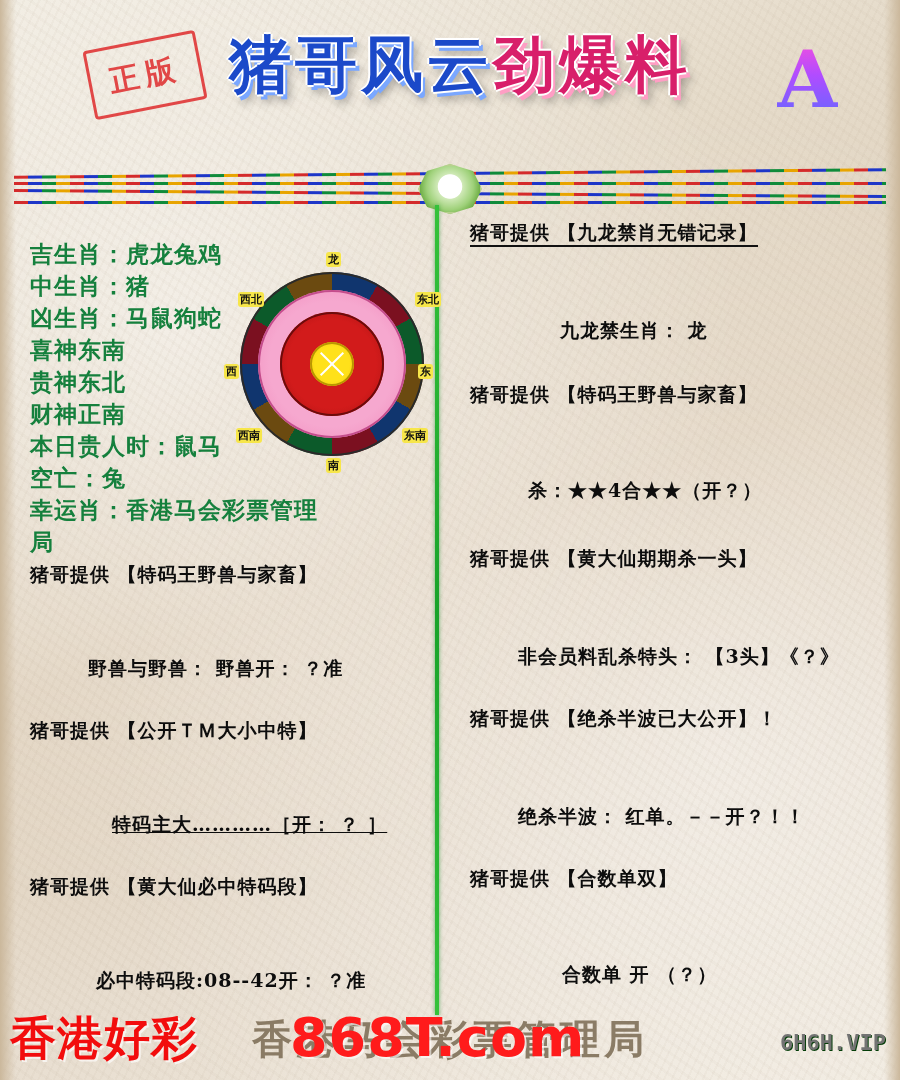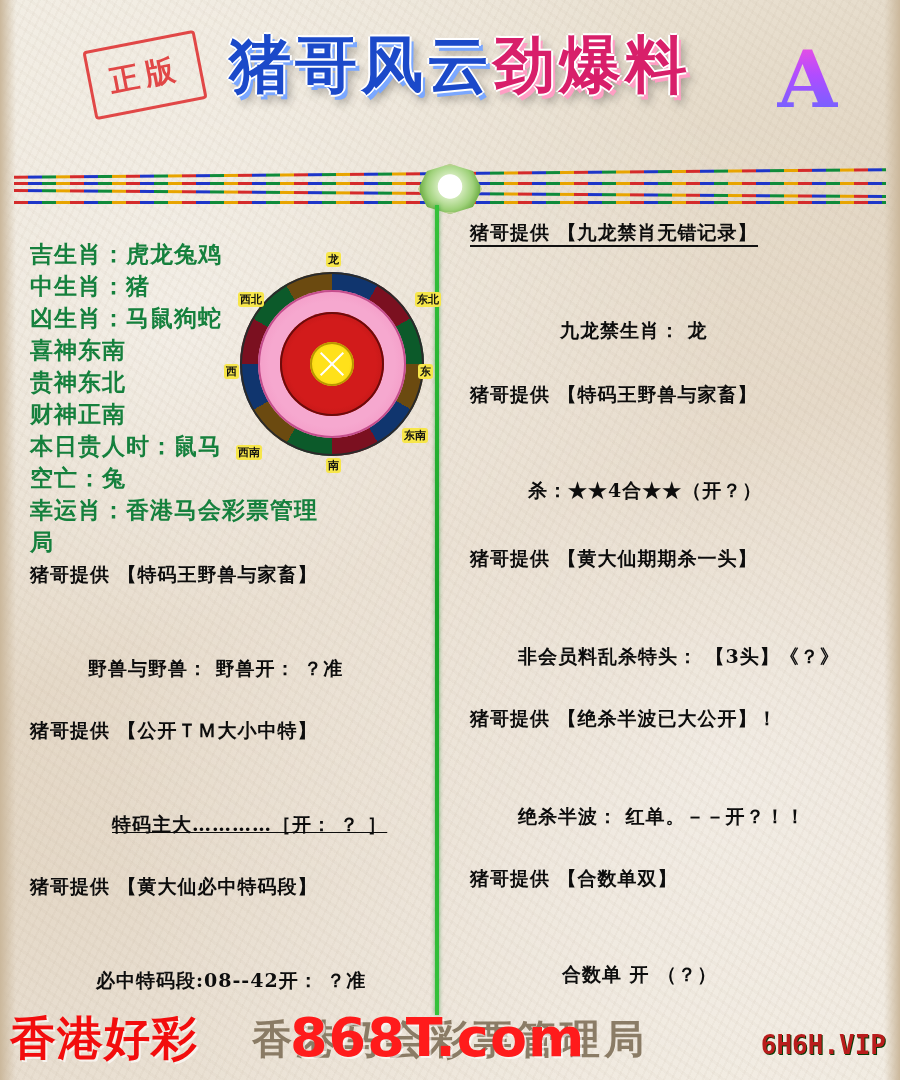--- a/index.html
+++ b/index.html
@@ -116,21 +116,21 @@
     content:"";position:absolute;left:50%;top:6px;width:2px;height:32px;background:#ffffff;
     transform-origin:50% 50%;
   }
   .wheel .core:before{transform:translateX(-50%) rotate(45deg);}
   .wheel .core:after{transform:translateX(-50%) rotate(-45deg);}
   .wheel .lbl{position:absolute;font-size:11px;font-weight:700;color:#111;background:#f7e64a;border-radius:3px;padding:0 2px;}
   .wheel .lbl.t{left:104px;top:6px;}
   .wheel .lbl.b{left:104px;top:212px;}
   .wheel .lbl.nw{left:16px;top:46px;}
   .wheel .lbl.ne{left:178px;top:46px;margin-left:15px;}
-  .wheel .lbl.sw{left:14px;top:182px;margin-top:17px;}
+  .wheel .lbl.sw{left:14px;top:182px;}
   .wheel .lbl.se{left:180px;top:182px;}
   .wheel .lbl.w{left:2px;top:118px;}
   .wheel .lbl.e{left:196px;top:118px;}
 
   
   .blk{font-family:"DejaVu Serif",serif;color:#0d0d0d;font-weight:700;letter-spacing:1px;}
   .head{font-size:19px;}
   .val{font-size:19px;}
 
   .l-b1{position:absolute;left:30px;top:352px;}
@@ -166,21 +166,21 @@
     text-align:right;
   }
   .wm-mid{
     position:absolute;left:290px;top:1006px;
     font-size:54px;font-weight:700;color:#ff1b1b;
     font-family:"DejaVu Sans",sans-serif;letter-spacing:1px;
     text-shadow:2px 2px 0 rgba(255,255,255,.6);
   }
   .wm-right{
     position:absolute;right:14px;top:1030px;
-    font-size:26px;font-weight:700;color:#b91c1c;
+    font-size:22px;font-weight:700;color:#737373;
     font-family:"DejaVu Sans Mono",monospace;
     text-shadow:1px 1px 0 #043d08;
   }
 </style>
 </head>
 <body>
 
 <div class="page"></div>
 <div class="grain"></div>
 <div class="edge-l"></div>

